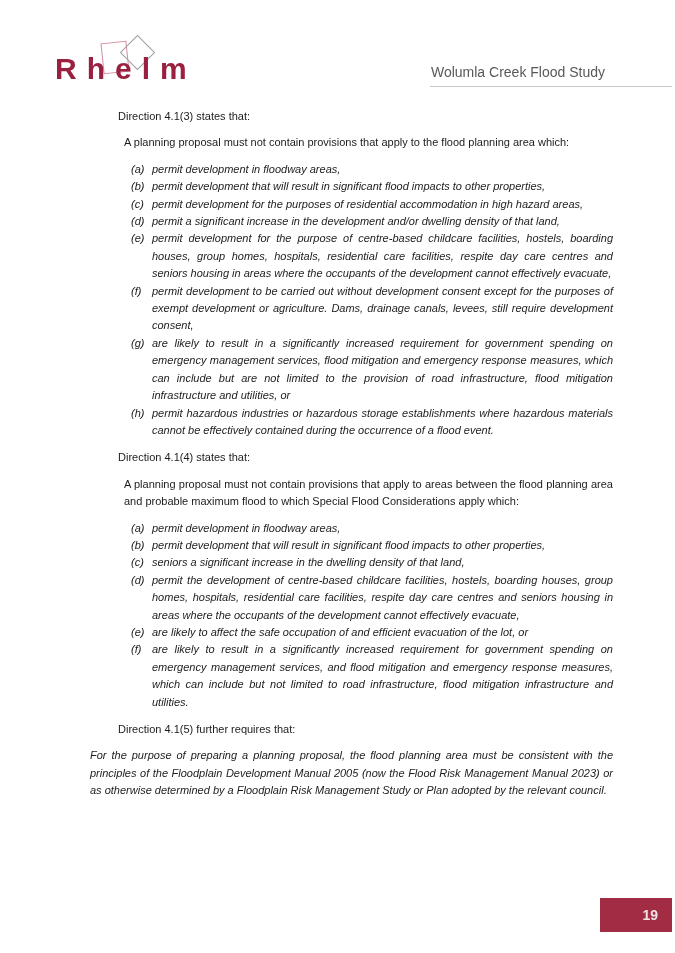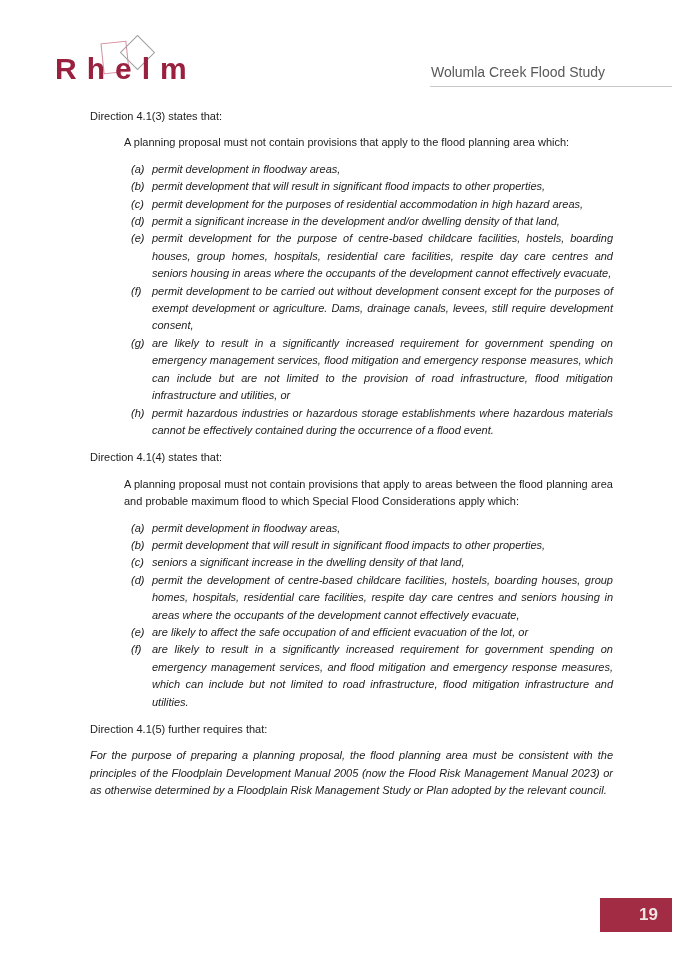--- a/index.html
+++ b/index.html
@@ -35,32 +35,32 @@
     position:absolute;top:86px;left:430px;width:242px;height:1px;
     background:var(--rule);
   }
   
   .content{
     position:absolute;left:90px;top:107px;width:523px;
     font-size:11px;line-height:17.4px;color:var(--body-text);
   }
   .content p{margin:0 0 9px 0;}
   p.intro{text-align:justify;}
-  p.heading{margin-top:1px;}
+  p.heading{margin-top:1px;margin-left:28px;}
   p.lead{margin-left:34px;text-align:justify;}
   .list{margin:3px 0 10px 41px;}
   .item{display:flex;font-style:italic;}
   .marker{flex:0 0 21px;}
   .itext{flex:1;text-align:justify;}
   p.closing{font-style:italic;text-align:justify;}
   
   .page-number-box{
     position:absolute;left:600px;top:898px;width:72px;height:34px;
     background:var(--footer-bg);
-    color:#f0e3e4;font-size:17px;font-weight:600;
+    color:#f0e3e4;font-size:14px;font-weight:600;
     line-height:34px;text-align:right;padding-right:14px;
   }
 </style>
 </head>
 <body>
 
 <div class="page">
 
   <div class="header">
     <div class="logo">

